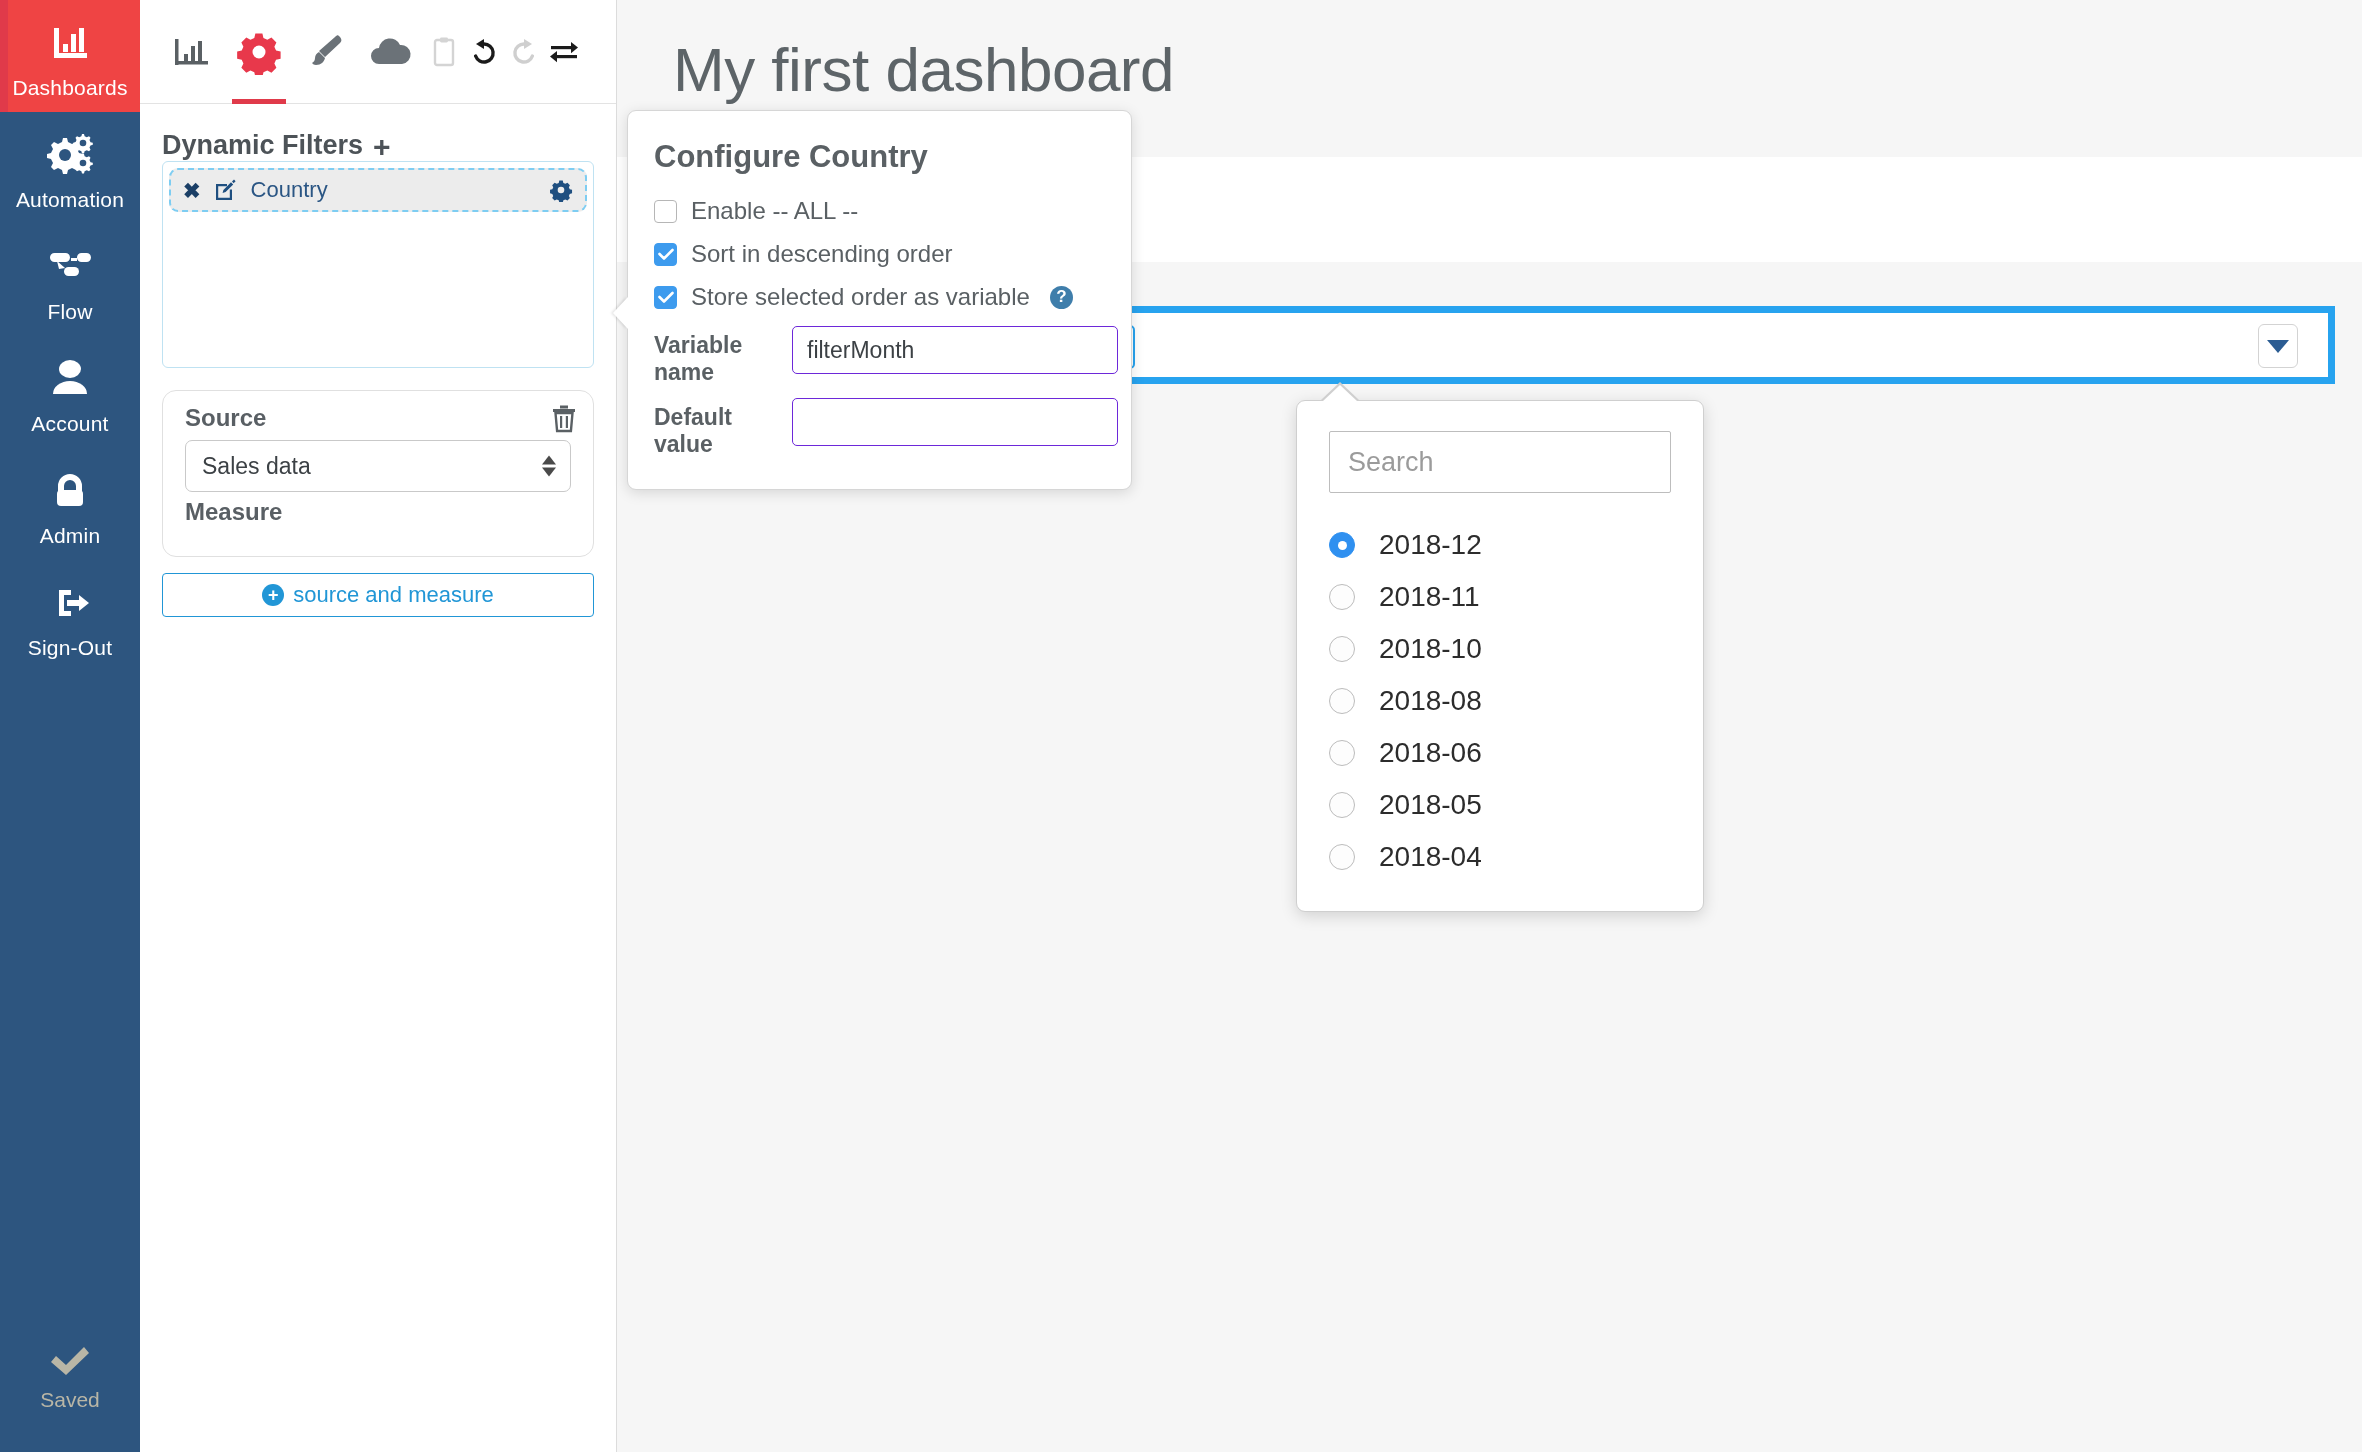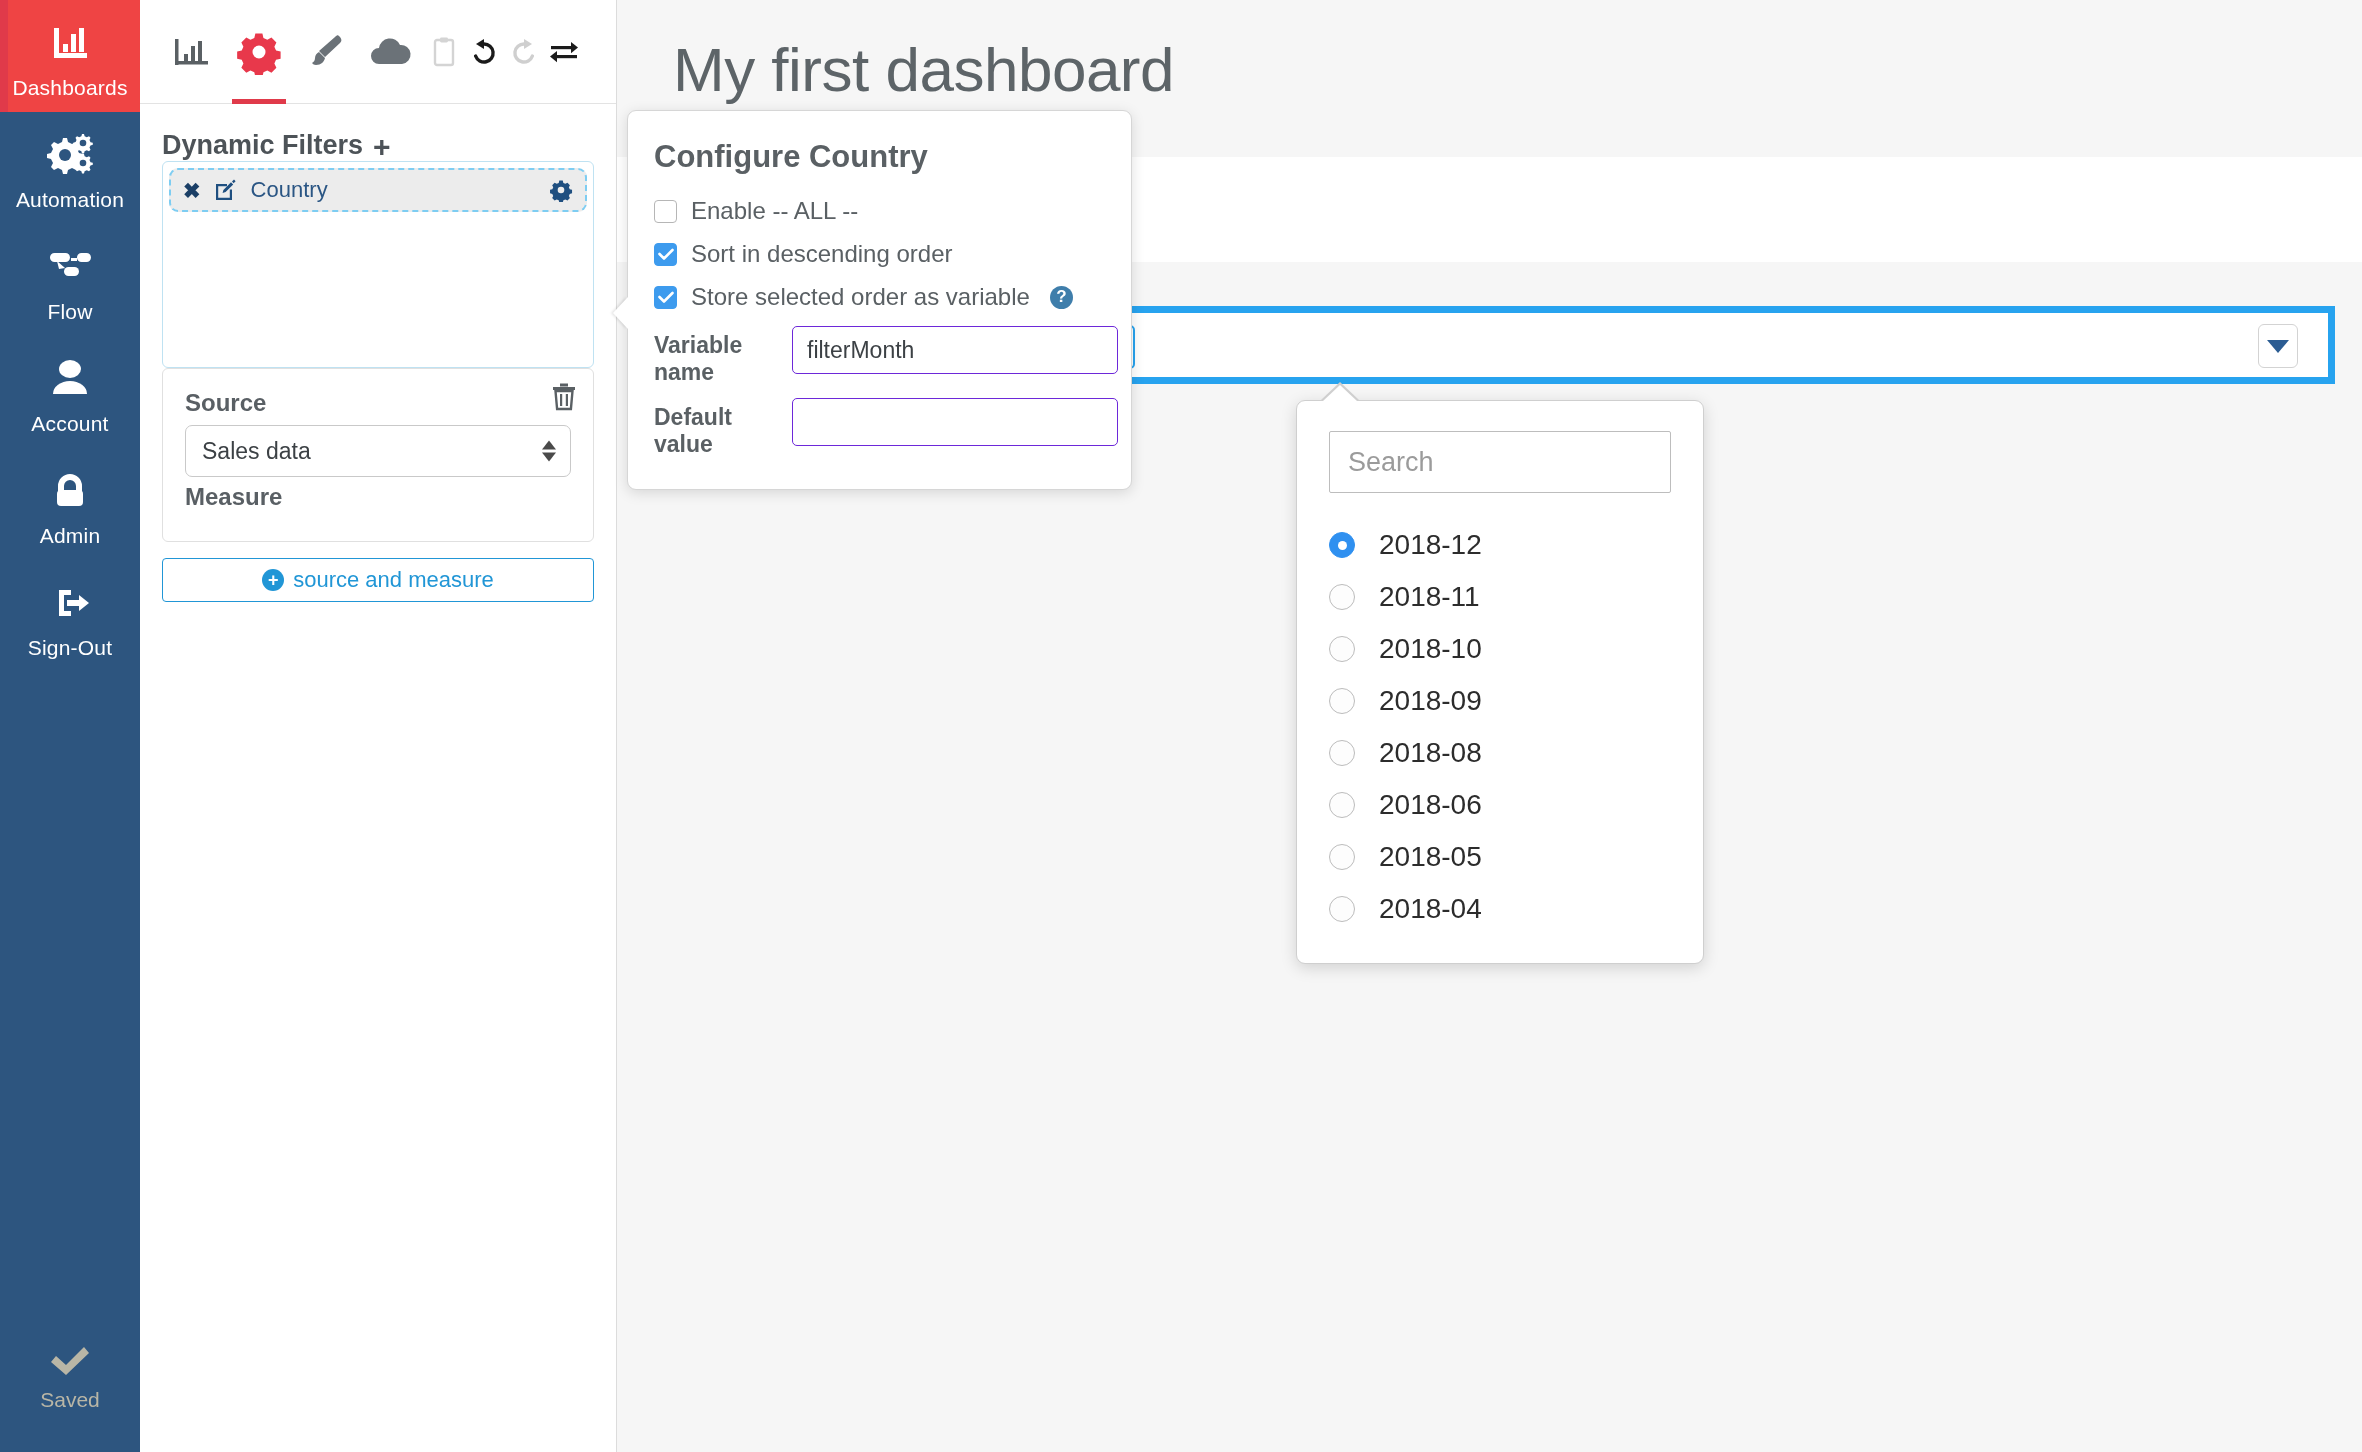--- a/index.html
+++ b/index.html
@@ -99,23 +99,24 @@
     padding: 0 12px;
     gap: 14px;
     cursor: pointer;
   }
   .chip-x { color: #1b3f66; font-size: 21px; font-weight: bold; line-height: 1; cursor: pointer; }
   .chip-edit { width: 22px; height: 22px; cursor: pointer; display:block; }
   .chip-label { font-size: 22px; color: #2b5684; flex: 1; }
   .chip-gear { width: 24px; height: 24px; cursor: pointer; display:block; }
 
   .source-card {
+    margin-top: 22px;
     border: 1px solid #e0e0e0;
-    border-radius: 6px;
-    padding: 14px 22px 22px 22px;
+    border-radius: 14px;
+    padding: 7px 22px 22px 22px;
     position: relative;
     background: #fff;
   }
   .trash-btn {
     position: absolute; right: 16px; top: 14px;
     width: 26px; height: 28px; cursor: pointer;
   }
   .fld-label {
     font-size: 24px; font-weight: bold; color: #595f64;
     margin-bottom: 8px; margin-top: 6px;
@@ -565,24 +566,20 @@
     <div class="dd-item">
       <span class="radio"></span>
       <span class="dd-label">2018-11</span>
     </div>
     <div class="dd-item">
       <span class="radio"></span>
       <span class="dd-label">2018-10</span>
     </div>
     <div class="dd-item">
       <span class="radio"></span>
-      <span class="dd-label">2018-09</span>
-    </div>
-    <div class="dd-item">
-      <span class="radio"></span>
       <span class="dd-label">2018-08</span>
     </div>
     <div class="dd-item">
       <span class="radio"></span>
       <span class="dd-label">2018-06</span>
     </div>
     <div class="dd-item">
       <span class="radio"></span>
       <span class="dd-label">2018-05</span>
     </div>

